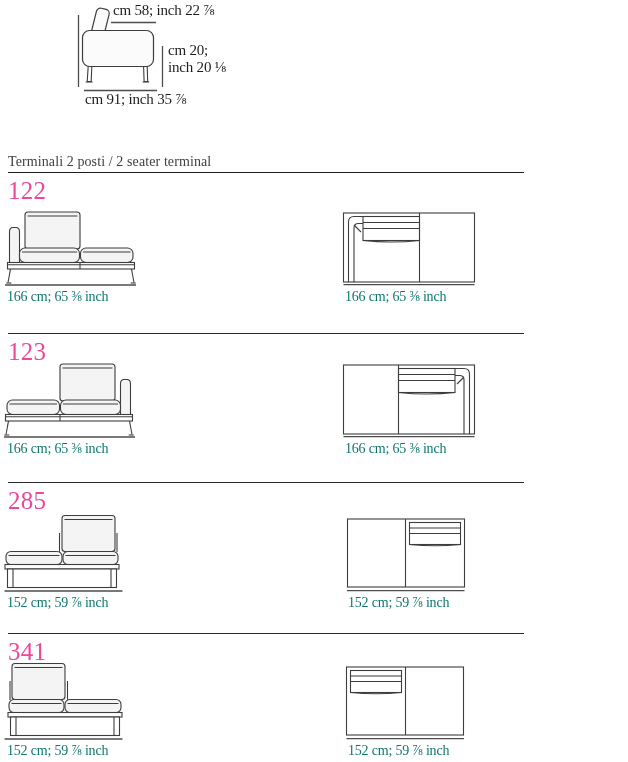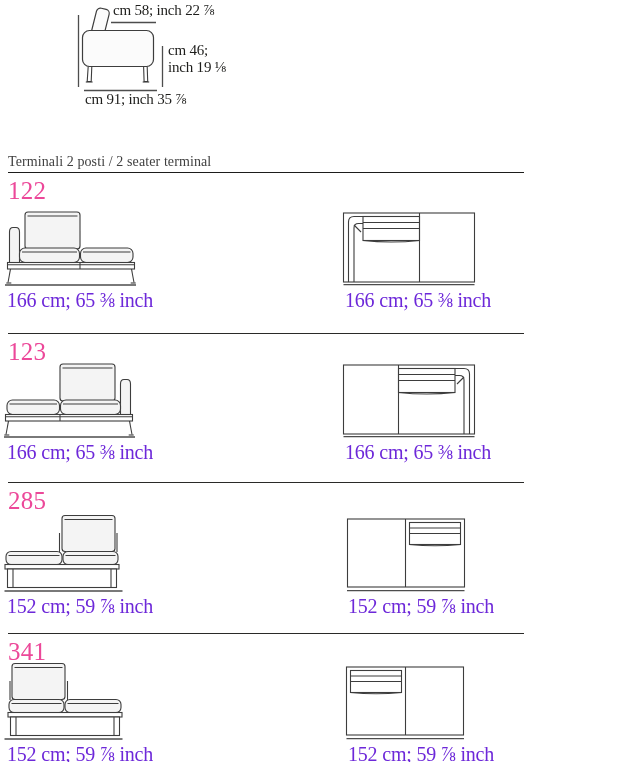--- a/index.html
+++ b/index.html
@@ -9,21 +9,21 @@
   }
   .abs{position:absolute;}
   .spec-label{font-size:15px;line-height:17px;letter-spacing:-0.2px;color:#1d1d1b;white-space:nowrap;}
   .spec-label.right-align{text-align:right;}
   .section-title{font-size:14px;letter-spacing:0.1px;color:#404040;white-space:nowrap;}
   .rule{height:0;border-top:1px solid #2a2a28;left:8px;width:611px;position:absolute;}
   .rule.header{border-top:1.4px solid #1d1d1b;}
   .model-code{font-size:25px;font-weight:500;letter-spacing:0.3px;color:#ec4899;}
   .view{position:absolute;}
   .view svg{display:block;}
-  .dim-label{font-size:20px;letter-spacing:-0.2px;color:#6d28d9;margin-top:3px;white-space:nowrap;}
+  .dim-label{font-size:14px;letter-spacing:-0.2px;color:#0f766e;margin-top:3px;white-space:nowrap;}
   .dim-left{padding-left:5px;}
   .dim-right{padding-left:4px;}
   .mirror{transform:scaleX(-1);}
   svg .ln{stroke:#3d3d3d;stroke-width:1.1;fill:none;}
   svg .dimln{stroke:#4d4d4d;stroke-width:1.3;fill:none;}
   svg .cushion{fill:#f4f4f4;stroke:#3d3d3d;stroke-width:1.1;}
   svg .white{fill:#ffffff;stroke:#3d3d3d;stroke-width:1.1;}
   svg .body{fill:#fbfbfb;stroke:#3d3d3d;stroke-width:1.2;}
 </style>
 </head>
@@ -44,22 +44,22 @@
 
     <rect class="body" x="82.5" y="30.5" width="71" height="36" rx="7"></rect>
 
     <path class="ln" d="M 88.2 66.5 L 87.2 81.5 L 91.2 81.5 L 91.8 66.5"></path>
     <line class="ln" x1="85.8" y1="82" x2="92.6" y2="82"></line>
     <path class="ln" d="M 143.6 66.5 L 144.1 81.5 L 147.7 81.5 L 147.2 66.5"></path>
     <line class="ln" x1="142.7" y1="82" x2="149.2" y2="82"></line>
   </svg>
   <div class="abs spec-label" style="left:113px;top:2px">cm 58; inch 22 ⅞</div>
   <div class="abs spec-label" style="left:168px;top:42px">
-    <div>cm 46;</div>
-    <div>inch 19 ⅛</div>
+    <div>cm 20;</div>
+    <div>inch 20 ⅛</div>
   </div>
   <div class="abs spec-label" style="left:85px;top:91px">cm 91; inch 35 ⅞</div>
 
   <div class="abs section-title" style="left:8px;top:154px">Terminali 2 posti / 2 seater terminal</div>
   <div class="rule header" style="top:172px"></div>
 
   <div class="abs model-code" style="left:8px;top:177px">122</div>
   <div class="view" style="left:2px;top:206px">
     <svg width="136" height="80" viewBox="0 0 136 80">
       <line class="ln" x1="77.5" y1="25" x2="77.5" y2="42"></line>

